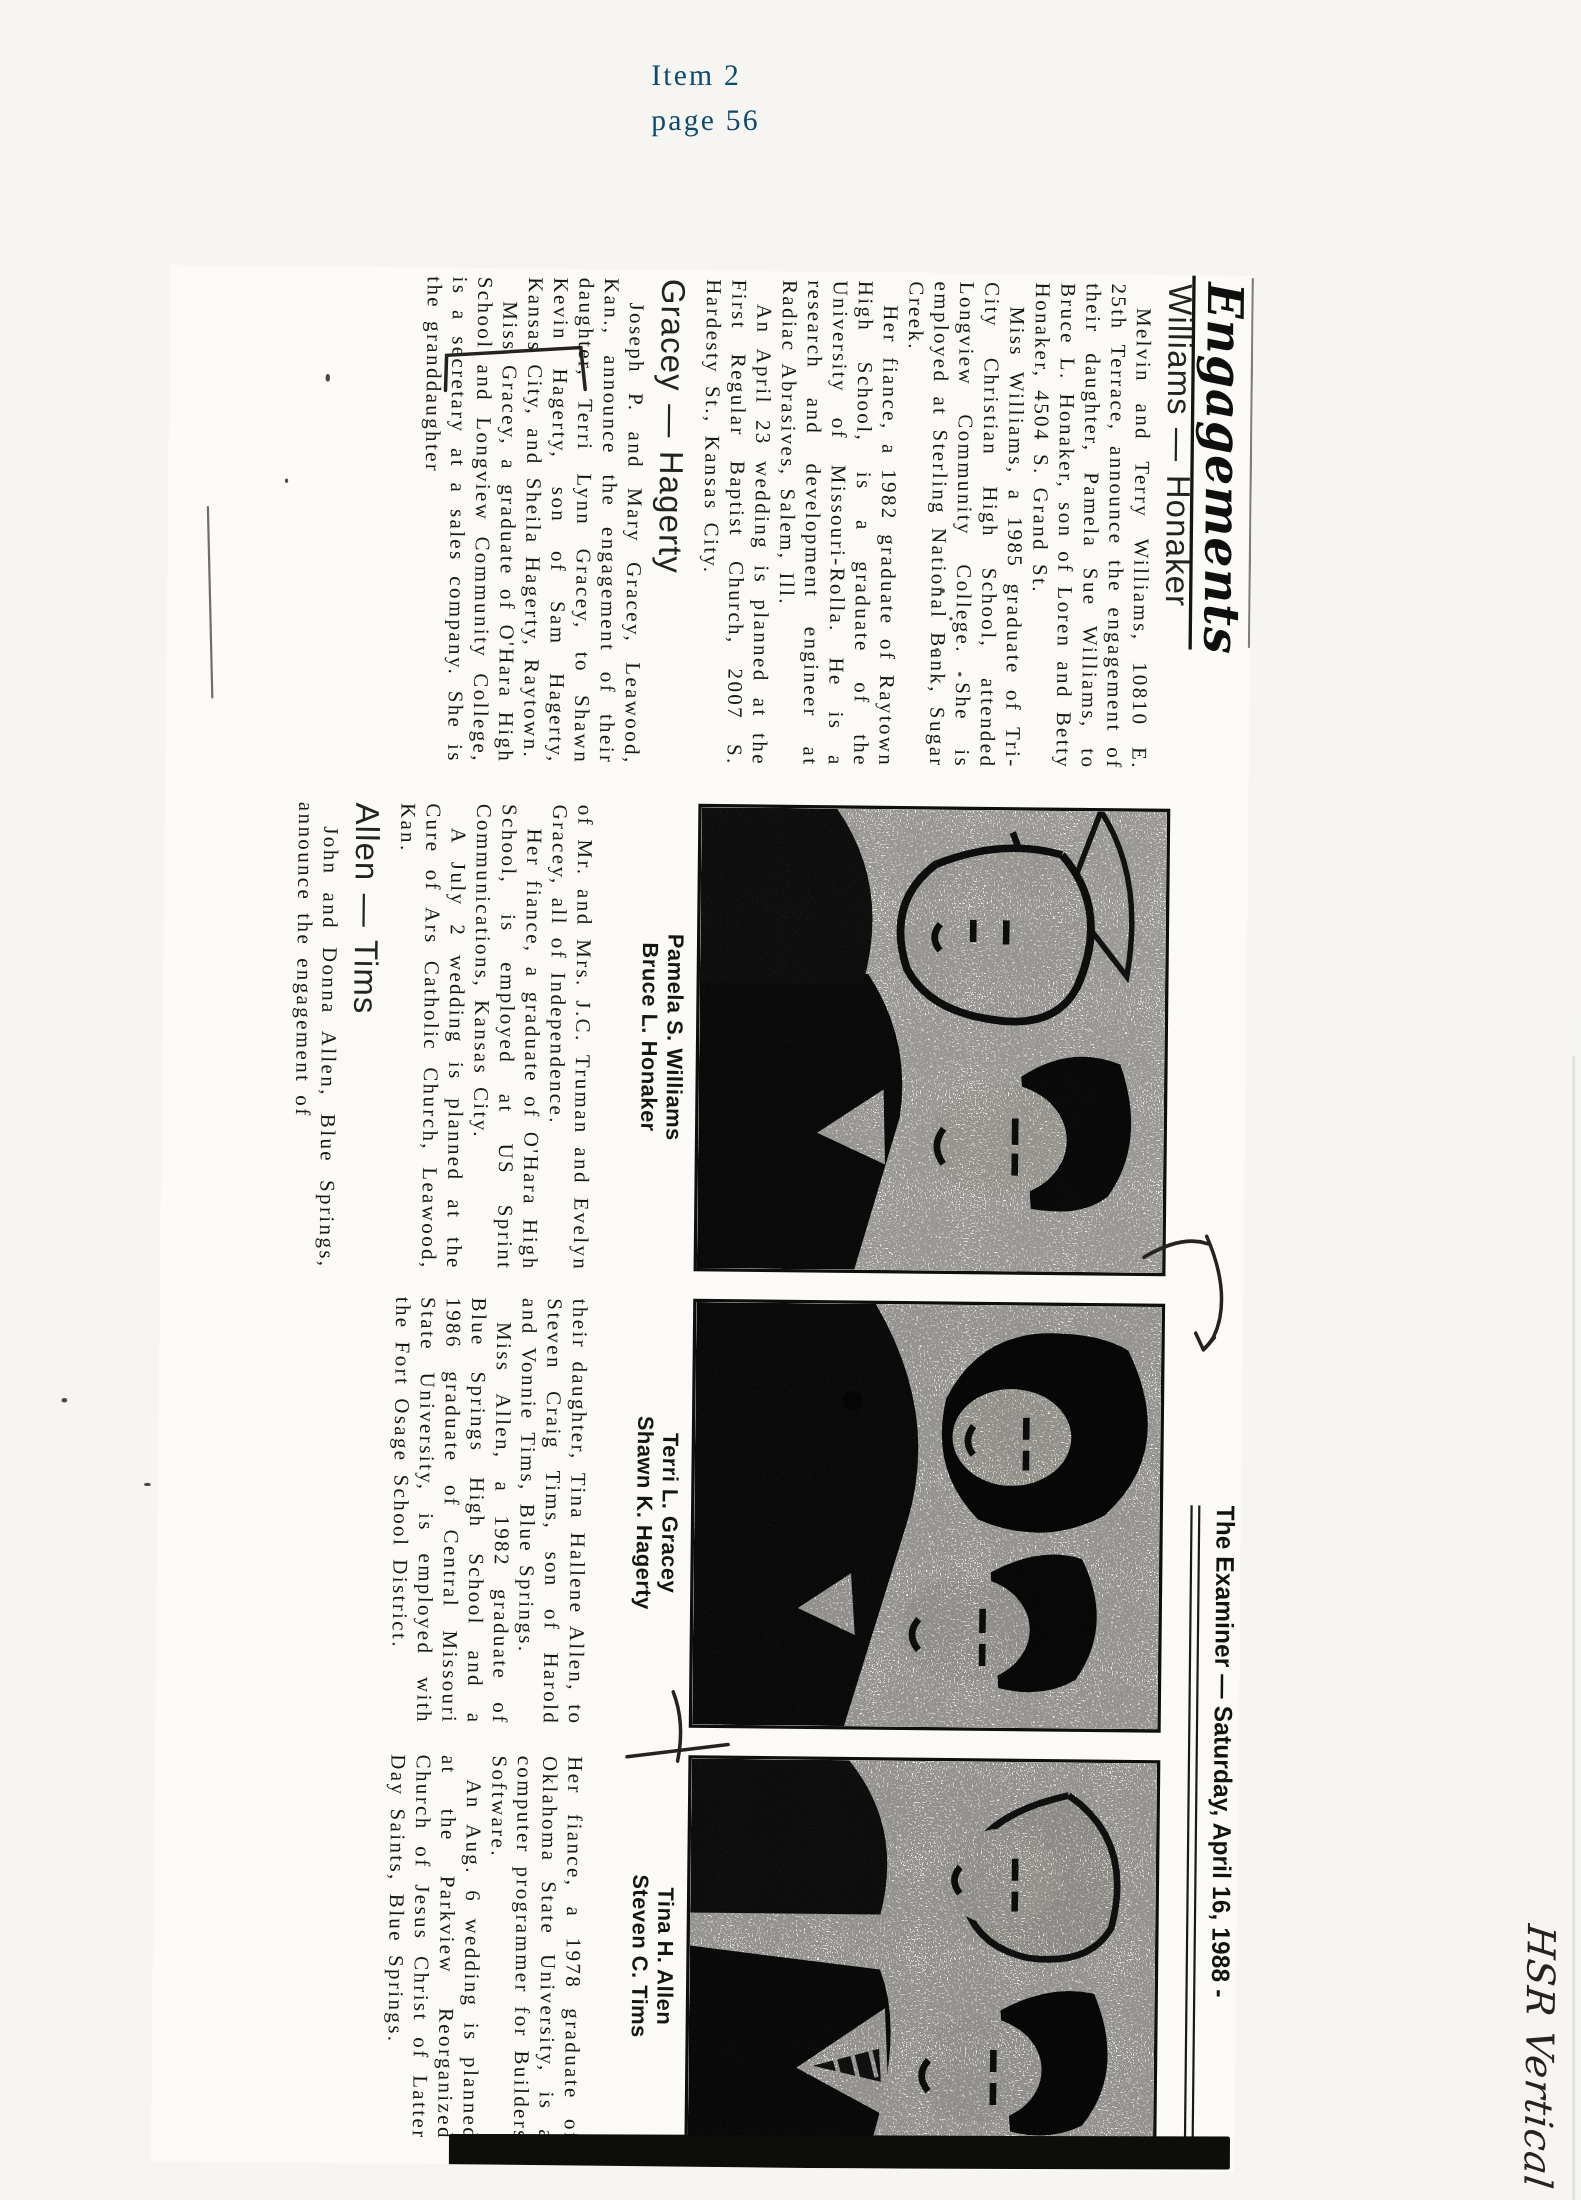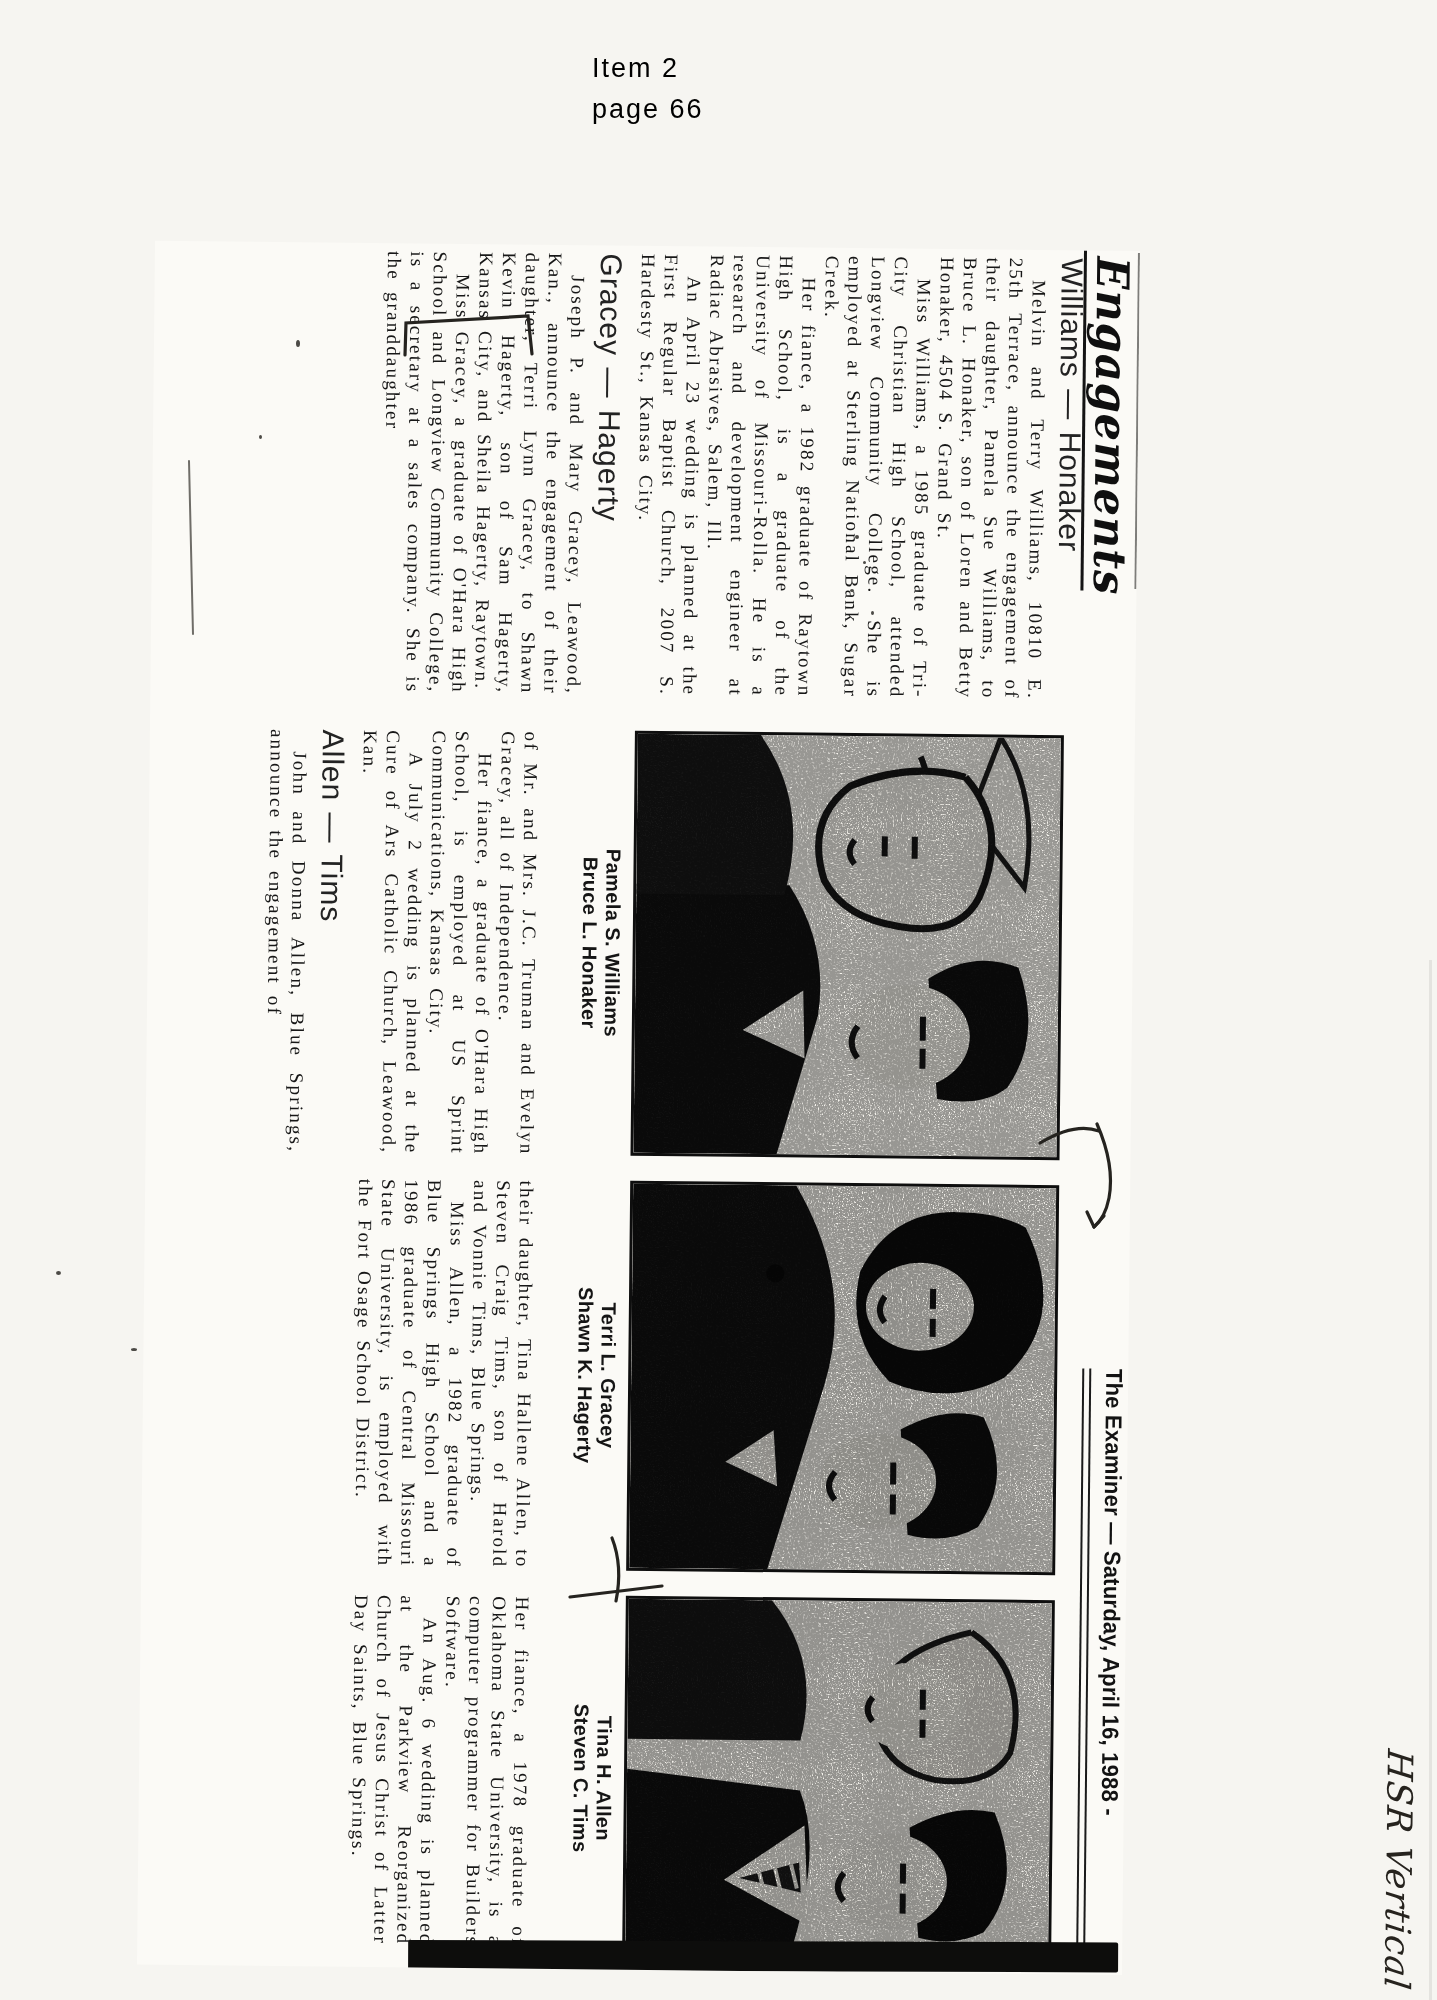--- a/index.html
+++ b/index.html
@@ -6,22 +6,22 @@
   body{
     width:1437px;height:2000px;overflow:hidden;position:relative;
     background:#f6f5f1;
     font-family:"Liberation Serif",serif;
   }
   .page{position:absolute;inset:0;overflow:hidden;}
 
   
   .typed{
     position:absolute;left:592px;top:48px;
-    font-family:Liberation Sans, sans-serif;
-    font-size:27px;line-height:41px;letter-spacing:2px;color:#000000;
+    font-family:Liberation Serif, serif;
+    font-size:27px;line-height:41px;letter-spacing:2px;color:#0c4a6e;
   }
 
   
   .clip-rot{
     position:absolute;left:1140px;top:251px;width:1724px;height:985px;
     transform-origin:0 0;transform:rotate(90.6deg);
   }
   .clip{
     position:relative;width:1724px;height:985px;background:#fbfaf6;overflow:hidden;
     color:#161616;
@@ -88,21 +88,21 @@
   .edge-shadow{position:absolute;left:1429px;top:960px;width:3px;height:1040px;background:#e4e3df;}
   .pen-svg{position:absolute;inset:0;pointer-events:none;}
 </style>
 </head>
 <body>
 
 <div class="page">
 
   <div class="typed">
     <div>Item 2</div>
-    <div>page 66</div>
+    <div>page 56</div>
   </div>
 
   <div class="clip-rot">
     <div class="clip">
 
       <div class="sec-top-rule"></div>
       <div class="sec-title">Engagements</div>
       <div class="sec-rule"></div>
 
       <div class="masthead-text">The Examiner — Saturday, April 16, 1988 -</div>

